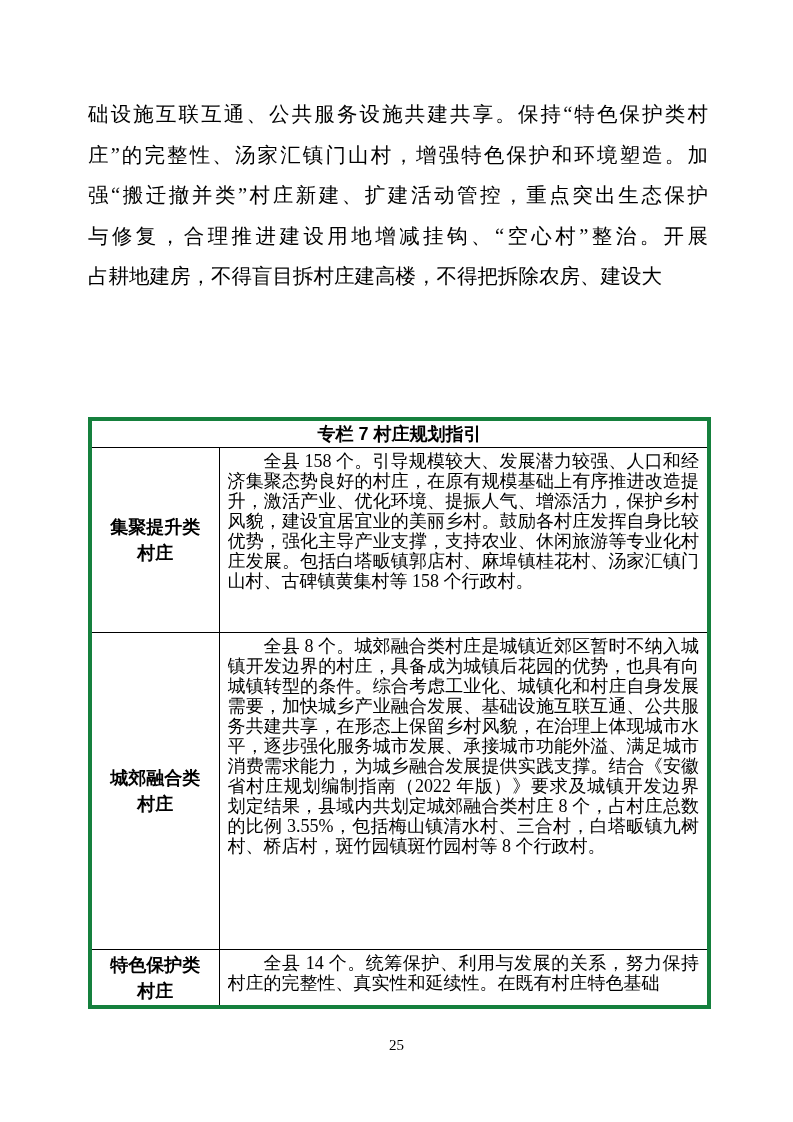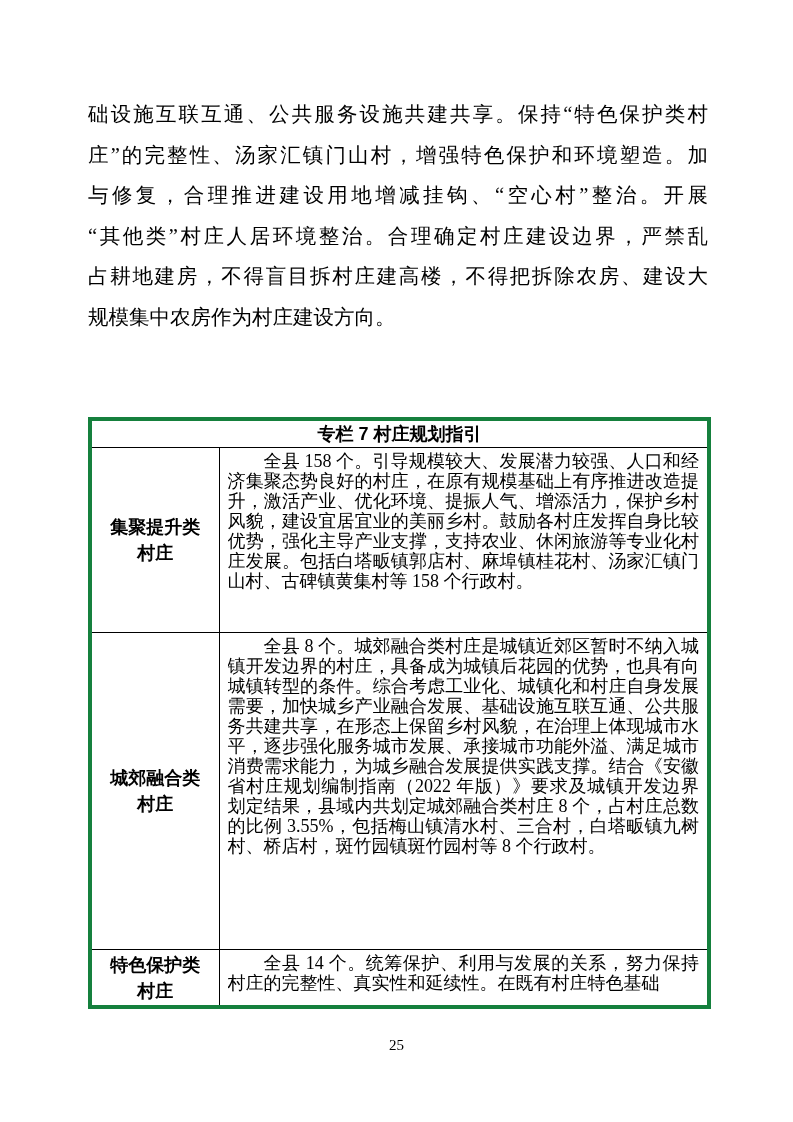--- a/index.html
+++ b/index.html
@@ -86,24 +86,23 @@
   }
 </style>
 </head>
 <body>
 
 <div class="page">
 
   <div class="body-text">
     <div class="bline">础设施互联互通、公共服务设施共建共享。保持“特色保护类村</div>
     <div class="bline">庄”的完整性、汤家汇镇门山村，增强特色保护和环境塑造。加</div>
+    <div class="bline">强“搬迁撤并类”村庄新建、扩建活动管控，重点突出生态保护</div>
     <div class="bline">与修复，合理推进建设用地增减挂钩、“空心村”整治。开展</div>
-    <div class="bline">“其他类”村庄人居环境整治。合理确定村庄建设边界，严禁乱</div>
     <div class="bline">占耕地建房，不得盲目拆村庄建高楼，不得把拆除农房、建设大</div>
-    <div class="bline">规模集中农房作为村庄建设方向。</div>
   </div>
 
   <table class="guide">
     <colgroup>
         <col class="c1">
         <col class="c2">
       </colgroup>
     <tbody>
       <tr class="rt">
         <td class="title-cell" colspan="2">专栏 7 村庄规划指引</td>

